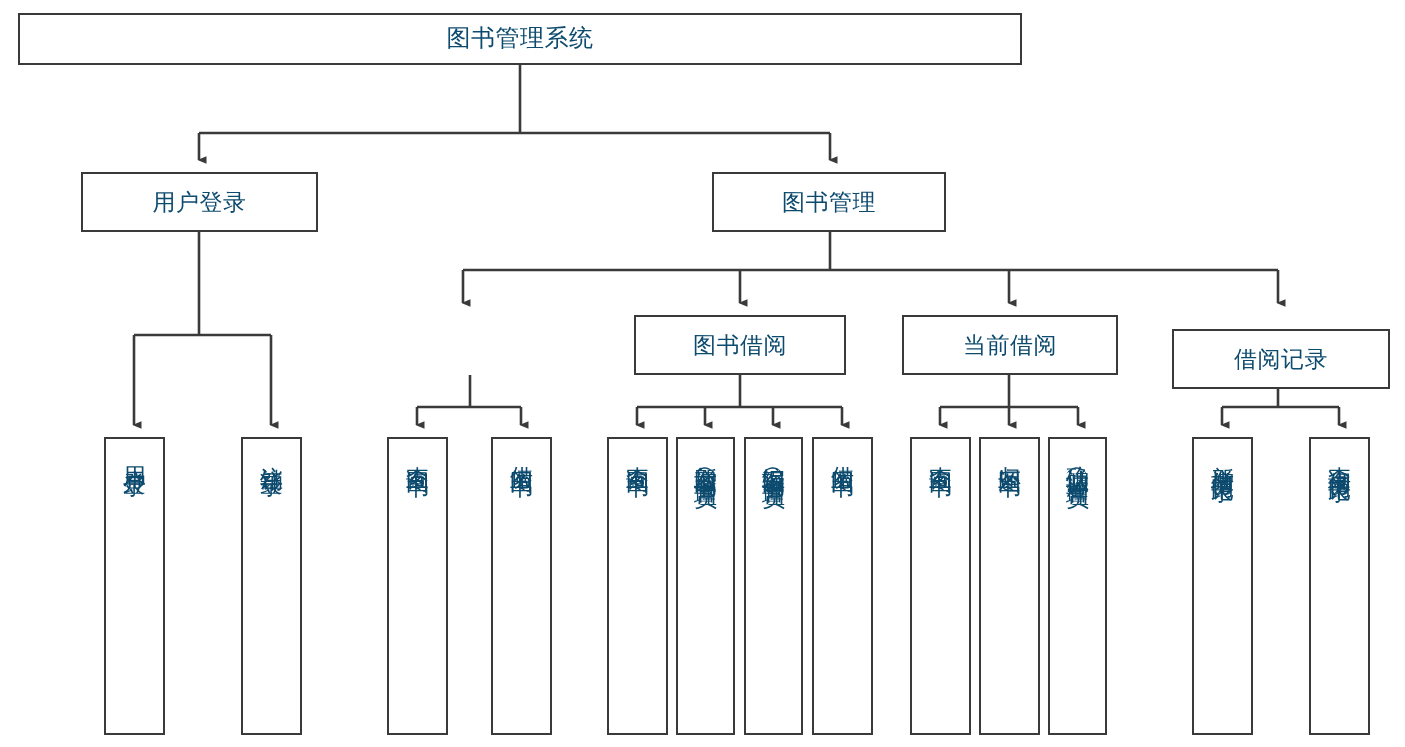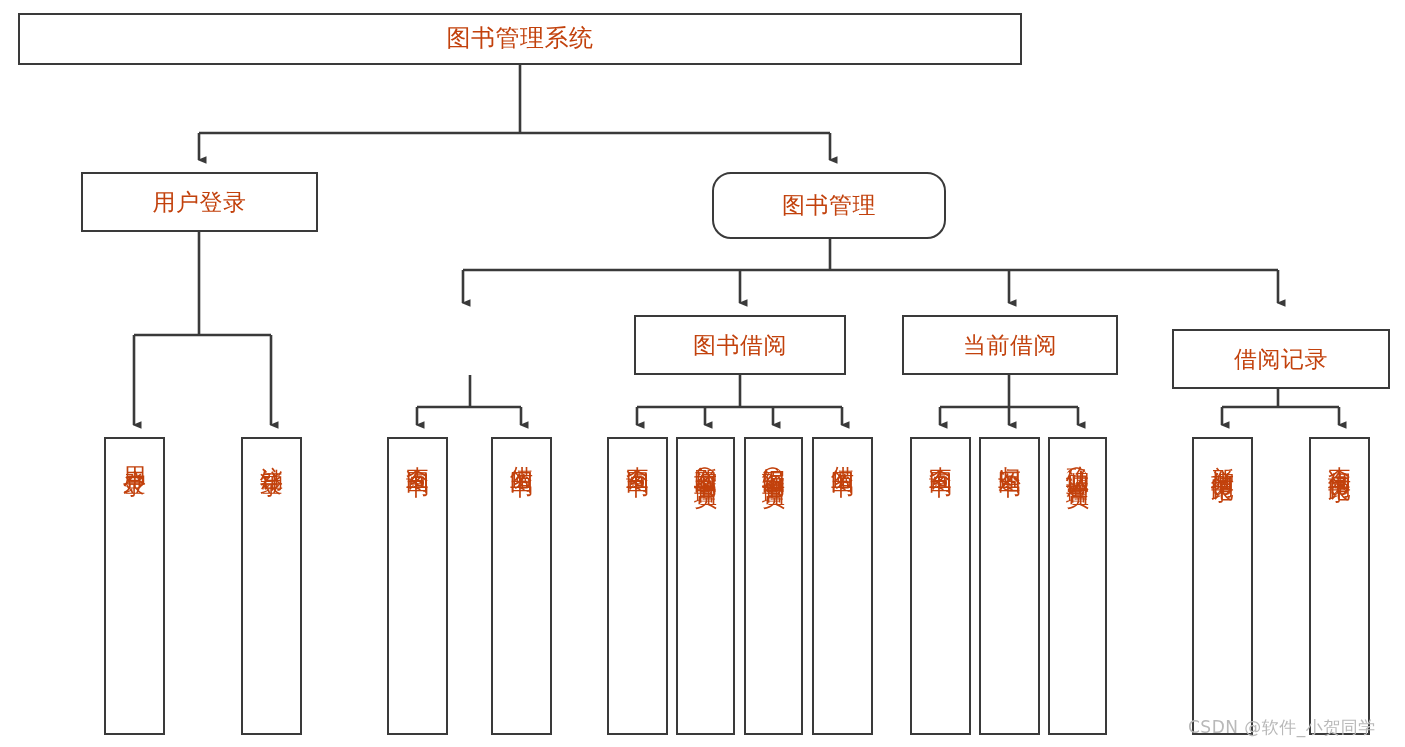--- a/index.html
+++ b/index.html
@@ -30,21 +30,21 @@
     position: absolute;
     box-sizing: border-box;
     background: #ffffff;
     border: 2.6px solid #3a3a3a;
     display: flex;
     align-items: center;
     justify-content: center;
     overflow: hidden;
   }
   .node-label {
-    color: #c2410c;
+    color: #0c4a6e;
     font-size: 23px;
     line-height: 1.08;
     letter-spacing: 0.5px;
     white-space: nowrap;
     text-align: center;
   }
   .node-box.vertical {
     align-items: flex-start;
     justify-content: center;
     padding-top: 9px;
@@ -126,21 +126,21 @@
   </svg>
 
   <div class="node-box root" style="left:18px; top:13px; width:1004px; height:52px;">
     <span class="node-label">图书管理系统</span>
   </div>
 
   <div class="node-box" style="left:81px; top:172px; width:237px; height:60px;">
     <span class="node-label">用户登录</span>
   </div>
 
-  <div class="node-box" style="left:712px; top:172px; width:234px; height:67px;border-radius:19px;">
+  <div class="node-box" style="left:712px; top:172px; width:234px; height:60px;">
     <span class="node-label">图书管理</span>
   </div>
 
 
   <div class="node-box" style="left:902px; top:315px; width:216px; height:60px;">
     <span class="node-label">当前借阅</span>
   </div>
 
   <div class="node-box" style="left:634px; top:315px; width:212px; height:60px;">
     <span class="node-label">图书借阅</span>
@@ -195,15 +195,14 @@
   </div>
 
   <div class="node-box vertical" style="left:1192px; top:437px; width:61px; height:298px;">
     <span class="node-label">新增借阅记录</span>
   </div>
 
   <div class="node-box vertical" style="left:1309px; top:437px; width:61px; height:298px;">
     <span class="node-label">查询借阅记录</span>
   </div>
 
-  <div class="watermark" style="left:1188px; top:716px;">CSDN @软件_小贺同学</div>
 
 </div>
 
 </body></html>

